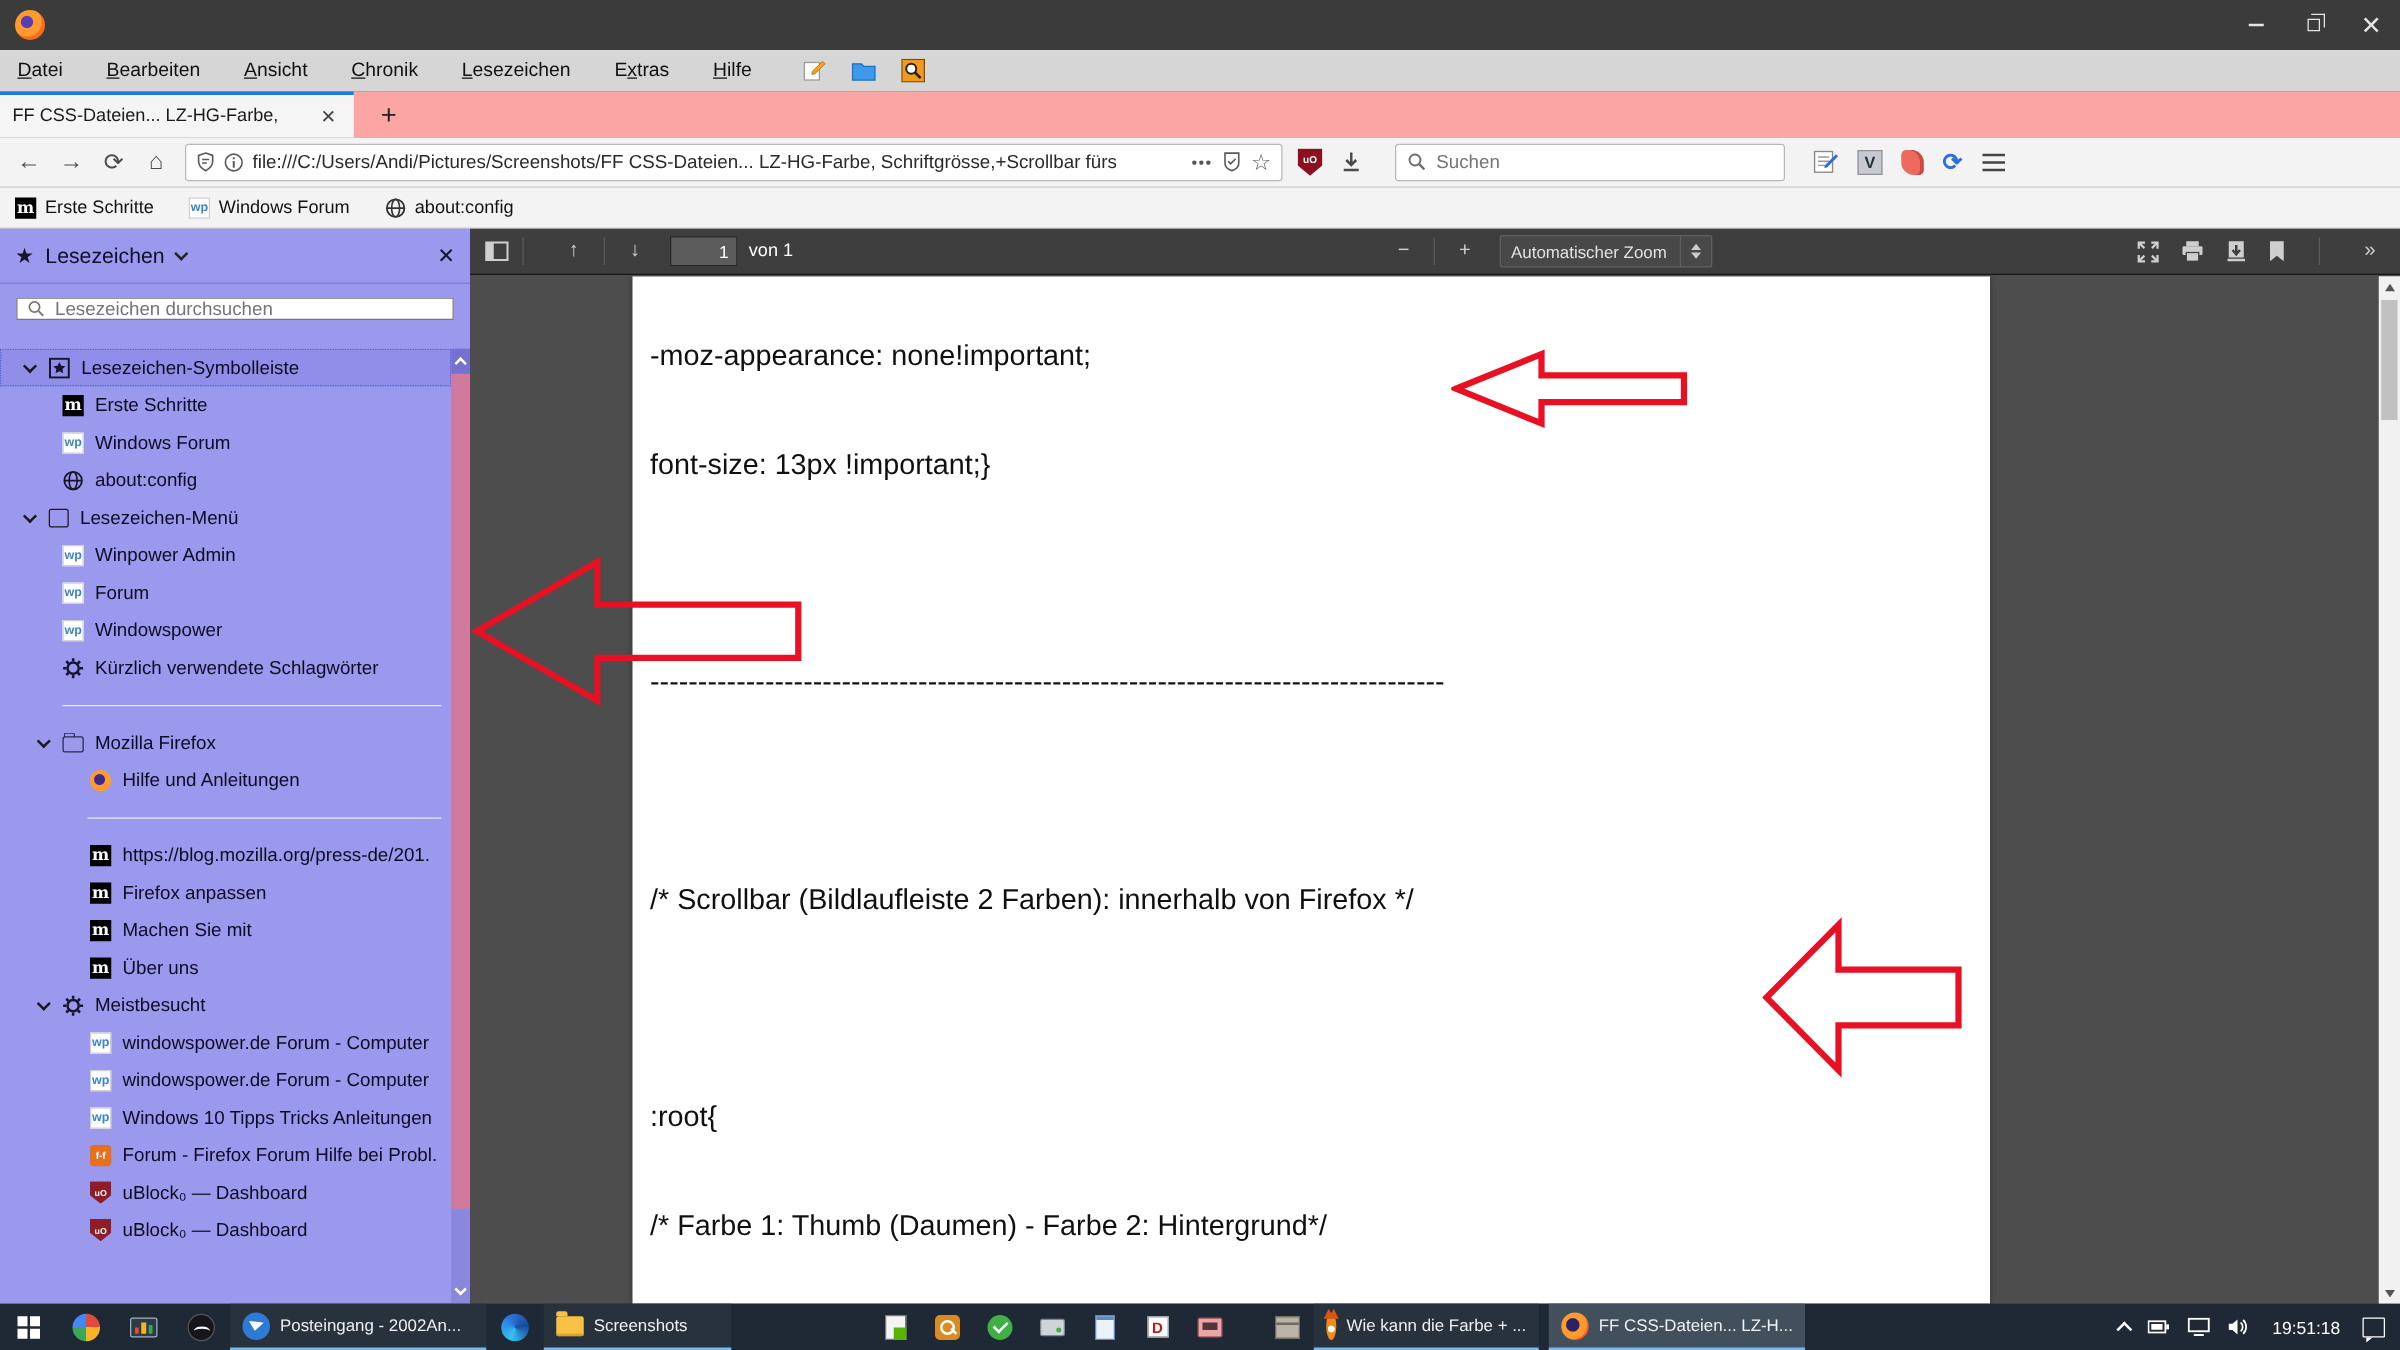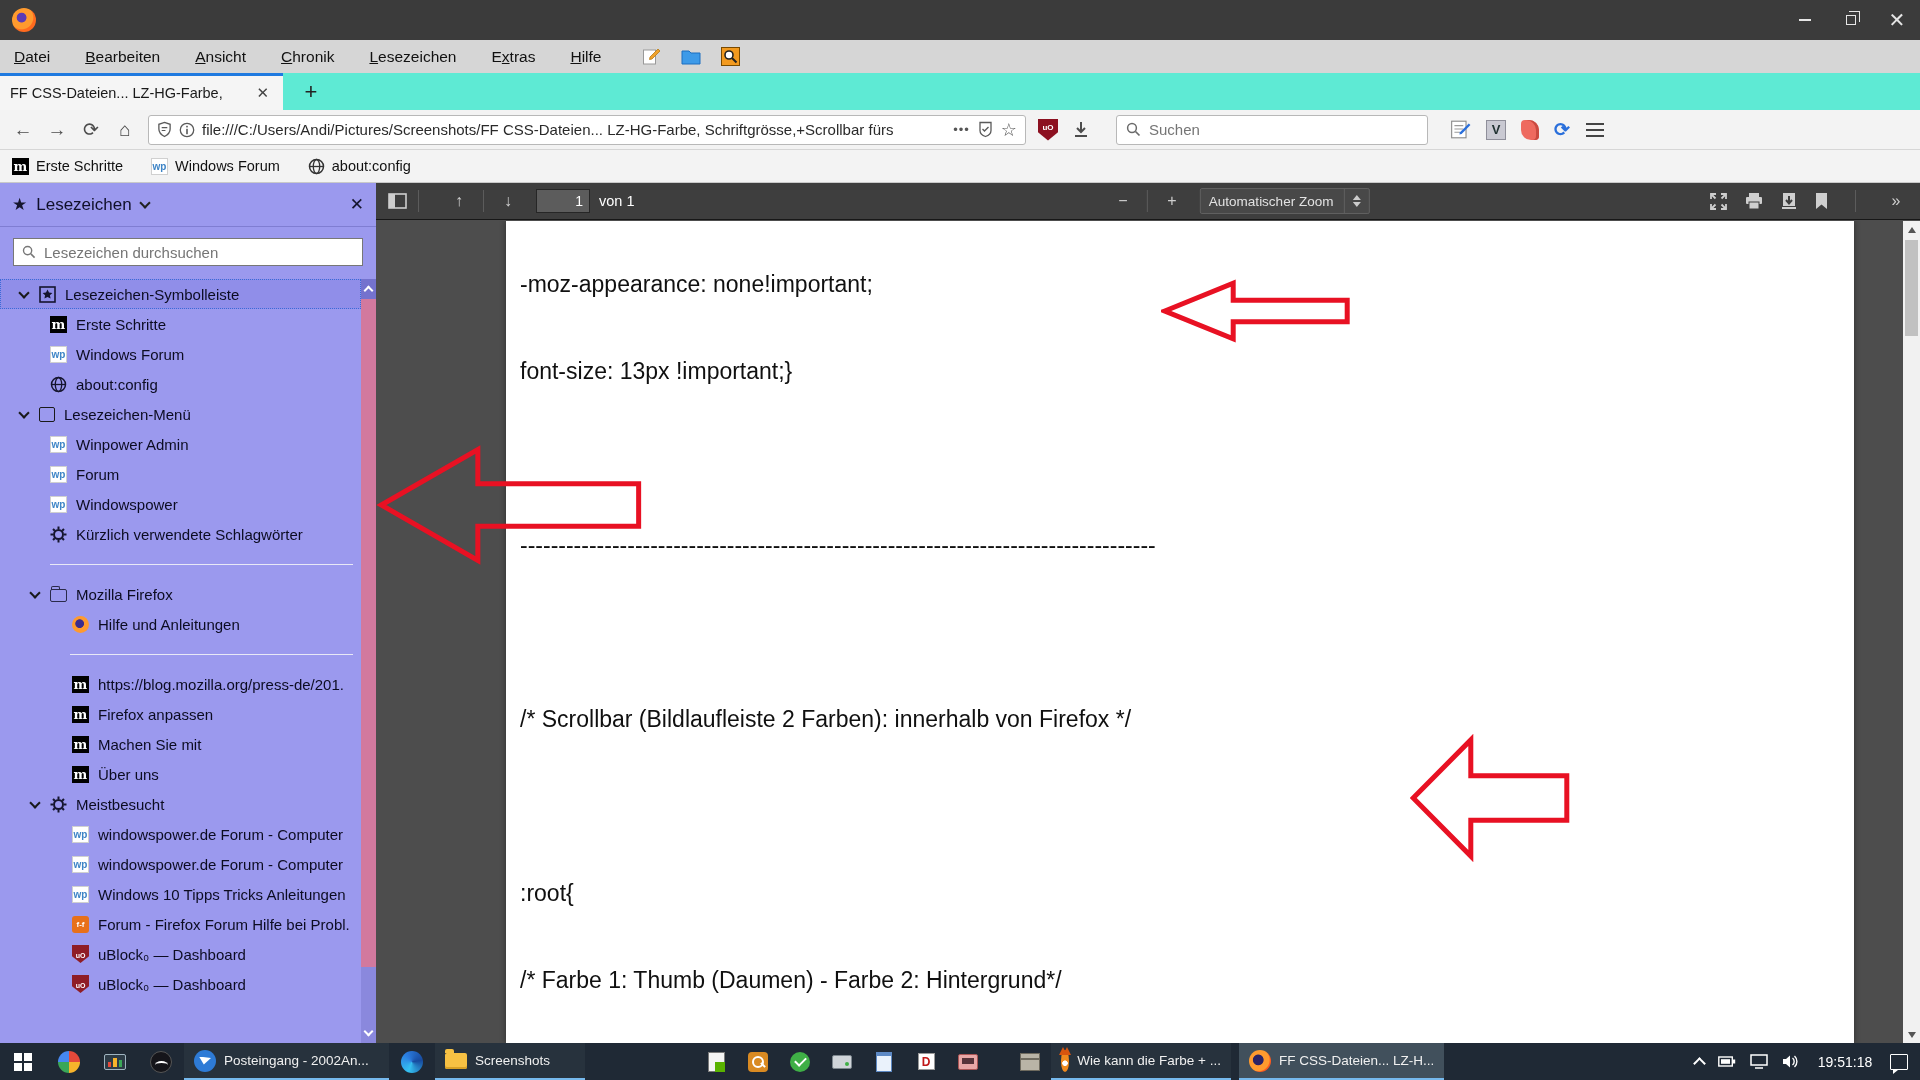--- a/index.html
+++ b/index.html
@@ -18,21 +18,21 @@
   .wc-restore i:before { content:""; position:absolute; left:2px; top:-5px; width:10px; height:10px; border:1.5px solid #e6e6e6; border-left:none; border-bottom:none; }
   .wc-close { font-size:20px; }
 
   
   #menubar { position:absolute; top:40px; left:0; right:0; height:33px; background:#d6d6d6; display:flex; align-items:center; padding-left:14px; gap:35px; font-size:15.5px; color:#111; }
   .menu-item { cursor:default; }
   .menu-key { text-decoration:underline; }
   .mb-icons { display:flex; gap:20px; margin-left:6px; align-items:center; }
 
   
-  #tabbar { position:absolute; top:73px; left:0; right:0; height:37px; background:#5eead4; }
+  #tabbar { position:absolute; top:73px; left:0; right:0; height:37px; background:#fca5a5; }
   .tab-active { position:absolute; left:0; top:0; width:283px; height:37px; background:#f5f5f5; border-top:3px solid #1f7ae0; display:flex; align-items:center; padding:0 10px; font-size:14.5px; color:#1a1a1a; }
   .tab-label { flex:1; white-space:nowrap; overflow:hidden; }
   .tab-close { color:#444; font-size:15px; padding:0 4px; }
   .new-tab { position:absolute; left:295px; top:4px; width:32px; height:30px; display:flex; align-items:center; justify-content:center; font-size:22px; color:#222; }
 
   
   #navbar { position:absolute; top:110px; left:0; right:0; height:40px; background:#f3f3f3; border-bottom:1px solid #d6d6d6; display:flex; align-items:center; }
   .nav-btn { width:34px; height:32px; display:flex; align-items:center; justify-content:center; font-size:19px; color:#4c4c4c; }
   .nav-btn:first-child { margin-left:6px; }
   .url-box { width:878px; height:30px; background:#fff; border:1px solid #b8b8b8; border-radius:3px; margin-left:6px; display:flex; align-items:center; padding:0 8px; gap:7px; }
@@ -60,21 +60,21 @@
   .bd { display:inline-flex; align-items:center; justify-content:center; width:17px; height:17px; background:#fff; border:1px solid #999; color:#c01818; font-weight:bold; font-size:12px; flex:none; }
 
   
   #sidebar { position:absolute; top:183px; left:0; width:376px; bottom:37px; background:#9b99ee; }
   .sb-header { height:44px; display:flex; align-items:center; padding:0 12px; border-bottom:1px solid #7f7dd2; }
   .sb-star { font-size:17px; color:#15152e; margin-right:9px; }
   .sb-title { font-size:17px; color:#10102a; }
   .sb-chev { width:8px; height:8px; border-left:2px solid #222; border-bottom:2px solid #222; transform:rotate(-45deg); margin-left:9px; margin-top:-4px; }
   .sb-close { margin-left:auto; font-size:17px; color:#15152e; }
   .sb-searchwrap { padding:11px 13px 8px 13px; }
-  .sb-searchbox { height:28px; background:#fff; border:1px solid #777; display:flex; align-items:center; gap:8px; padding:0 8px; }
+  .sb-searchbox { height:18px; background:#fff; border:1px solid #777; display:flex; align-items:center; gap:8px; padding:0 8px; }
   .sb-searchbox input { border:none; outline:none; flex:1; font-size:15px; color:#333; background:transparent; font-family:"Liberation Sans",sans-serif; }
   .sb-list { position:absolute; top:96px; left:0; right:15px; bottom:0; overflow:hidden; font-size:15px; color:#0c0c22; }
   .row { height:30px; display:flex; align-items:center; white-space:nowrap; }
   .row .chev { width:8px; height:8px; border-left:2px solid #1a1a1a; border-bottom:2px solid #1a1a1a; transform:rotate(-45deg); margin:-3px 11px 0 0; flex:none; }
   .row .ric { margin-right:9px; flex:none; display:inline-flex; align-items:center; justify-content:center; }
   .l0 { padding-left:20px; } .l1 { padding-left:50px; } .l1f { padding-left:31px; } .l2 { padding-left:72px; }
   .row.sel { outline:1px dotted #3a6ad8; outline-offset:-1px; background:#908ee9; }
   .sb-sep { height:30px; display:flex; align-items:center; }
   .sb-sep i { display:block; height:1px; background:#e8e8f6; flex:1; margin-right:8px; }
   .sep-a i { margin-left:50px; } .sep-b i { margin-left:70px; }
@@ -100,21 +100,21 @@
   .von-label { font-size:14.5px; margin-left:9px; color:#ffffff; }
   .pt-center { position:absolute; left:50%; transform:translateX(-15%); display:flex; align-items:center; }
   .zoom-select { width:170px; height:26px; background:#484848; border:1px solid #606060; border-radius:2px; display:flex; align-items:center; font-size:13.5px; color:#e2e2e2; padding:0 8px; margin-left:14px; }
   .zoom-arrows { margin-left:auto; display:flex; flex-direction:column; gap:2px; padding-left:8px; border-left:1px solid #606060; height:100%; justify-content:center; }
   .tri-u { width:0; height:0; border-left:4px solid transparent; border-right:4px solid transparent; border-bottom:5px solid #ccc; }
   .tri-d { width:0; height:0; border-left:4px solid transparent; border-right:4px solid transparent; border-top:5px solid #ccc; }
   .pt-right { position:absolute; right:10px; display:flex; align-items:center; gap:16px; }
 
   
   #pdf-content { position:absolute; top:221px; left:376px; right:17px; bottom:37px; background:#4d4d4d; overflow:hidden; }
-  .pdf-page { position:absolute; left:130px; top:0; width:1348px; height:100%; background:#fff; box-shadow:0 0 6px rgba(0,0,0,0.4); }
+  .pdf-page { position:absolute; left:130px; top:0; width:1086px; height:100%; background:#fff; box-shadow:0 0 6px rgba(0,0,0,0.4); }
   .pdf-lines { position:absolute; left:14px; top:-9px; right:8px; font-size:23px; line-height:29px; color:#101010; white-space:pre; }
   .pl { height:29px; overflow:visible; }
   .red-arrow { position:absolute; }
   .pdf-vscroll { position:absolute; top:221px; right:0; width:17px; bottom:37px; background:#f1f1f1; }
   .pv-up, .pv-dn { position:absolute; left:0; right:0; height:17px; display:flex; align-items:center; justify-content:center; }
   .pv-up { top:0; } .pv-dn { bottom:0; }
   .pv-thumb { position:absolute; top:19px; left:2px; right:2px; height:96px; background:#c1c1c1; }
   .tri-su { width:0; height:0; border-left:4px solid transparent; border-right:4px solid transparent; border-bottom:6px solid #555; }
   .tri-sd { width:0; height:0; border-left:4px solid transparent; border-right:4px solid transparent; border-top:6px solid #555; }
 

